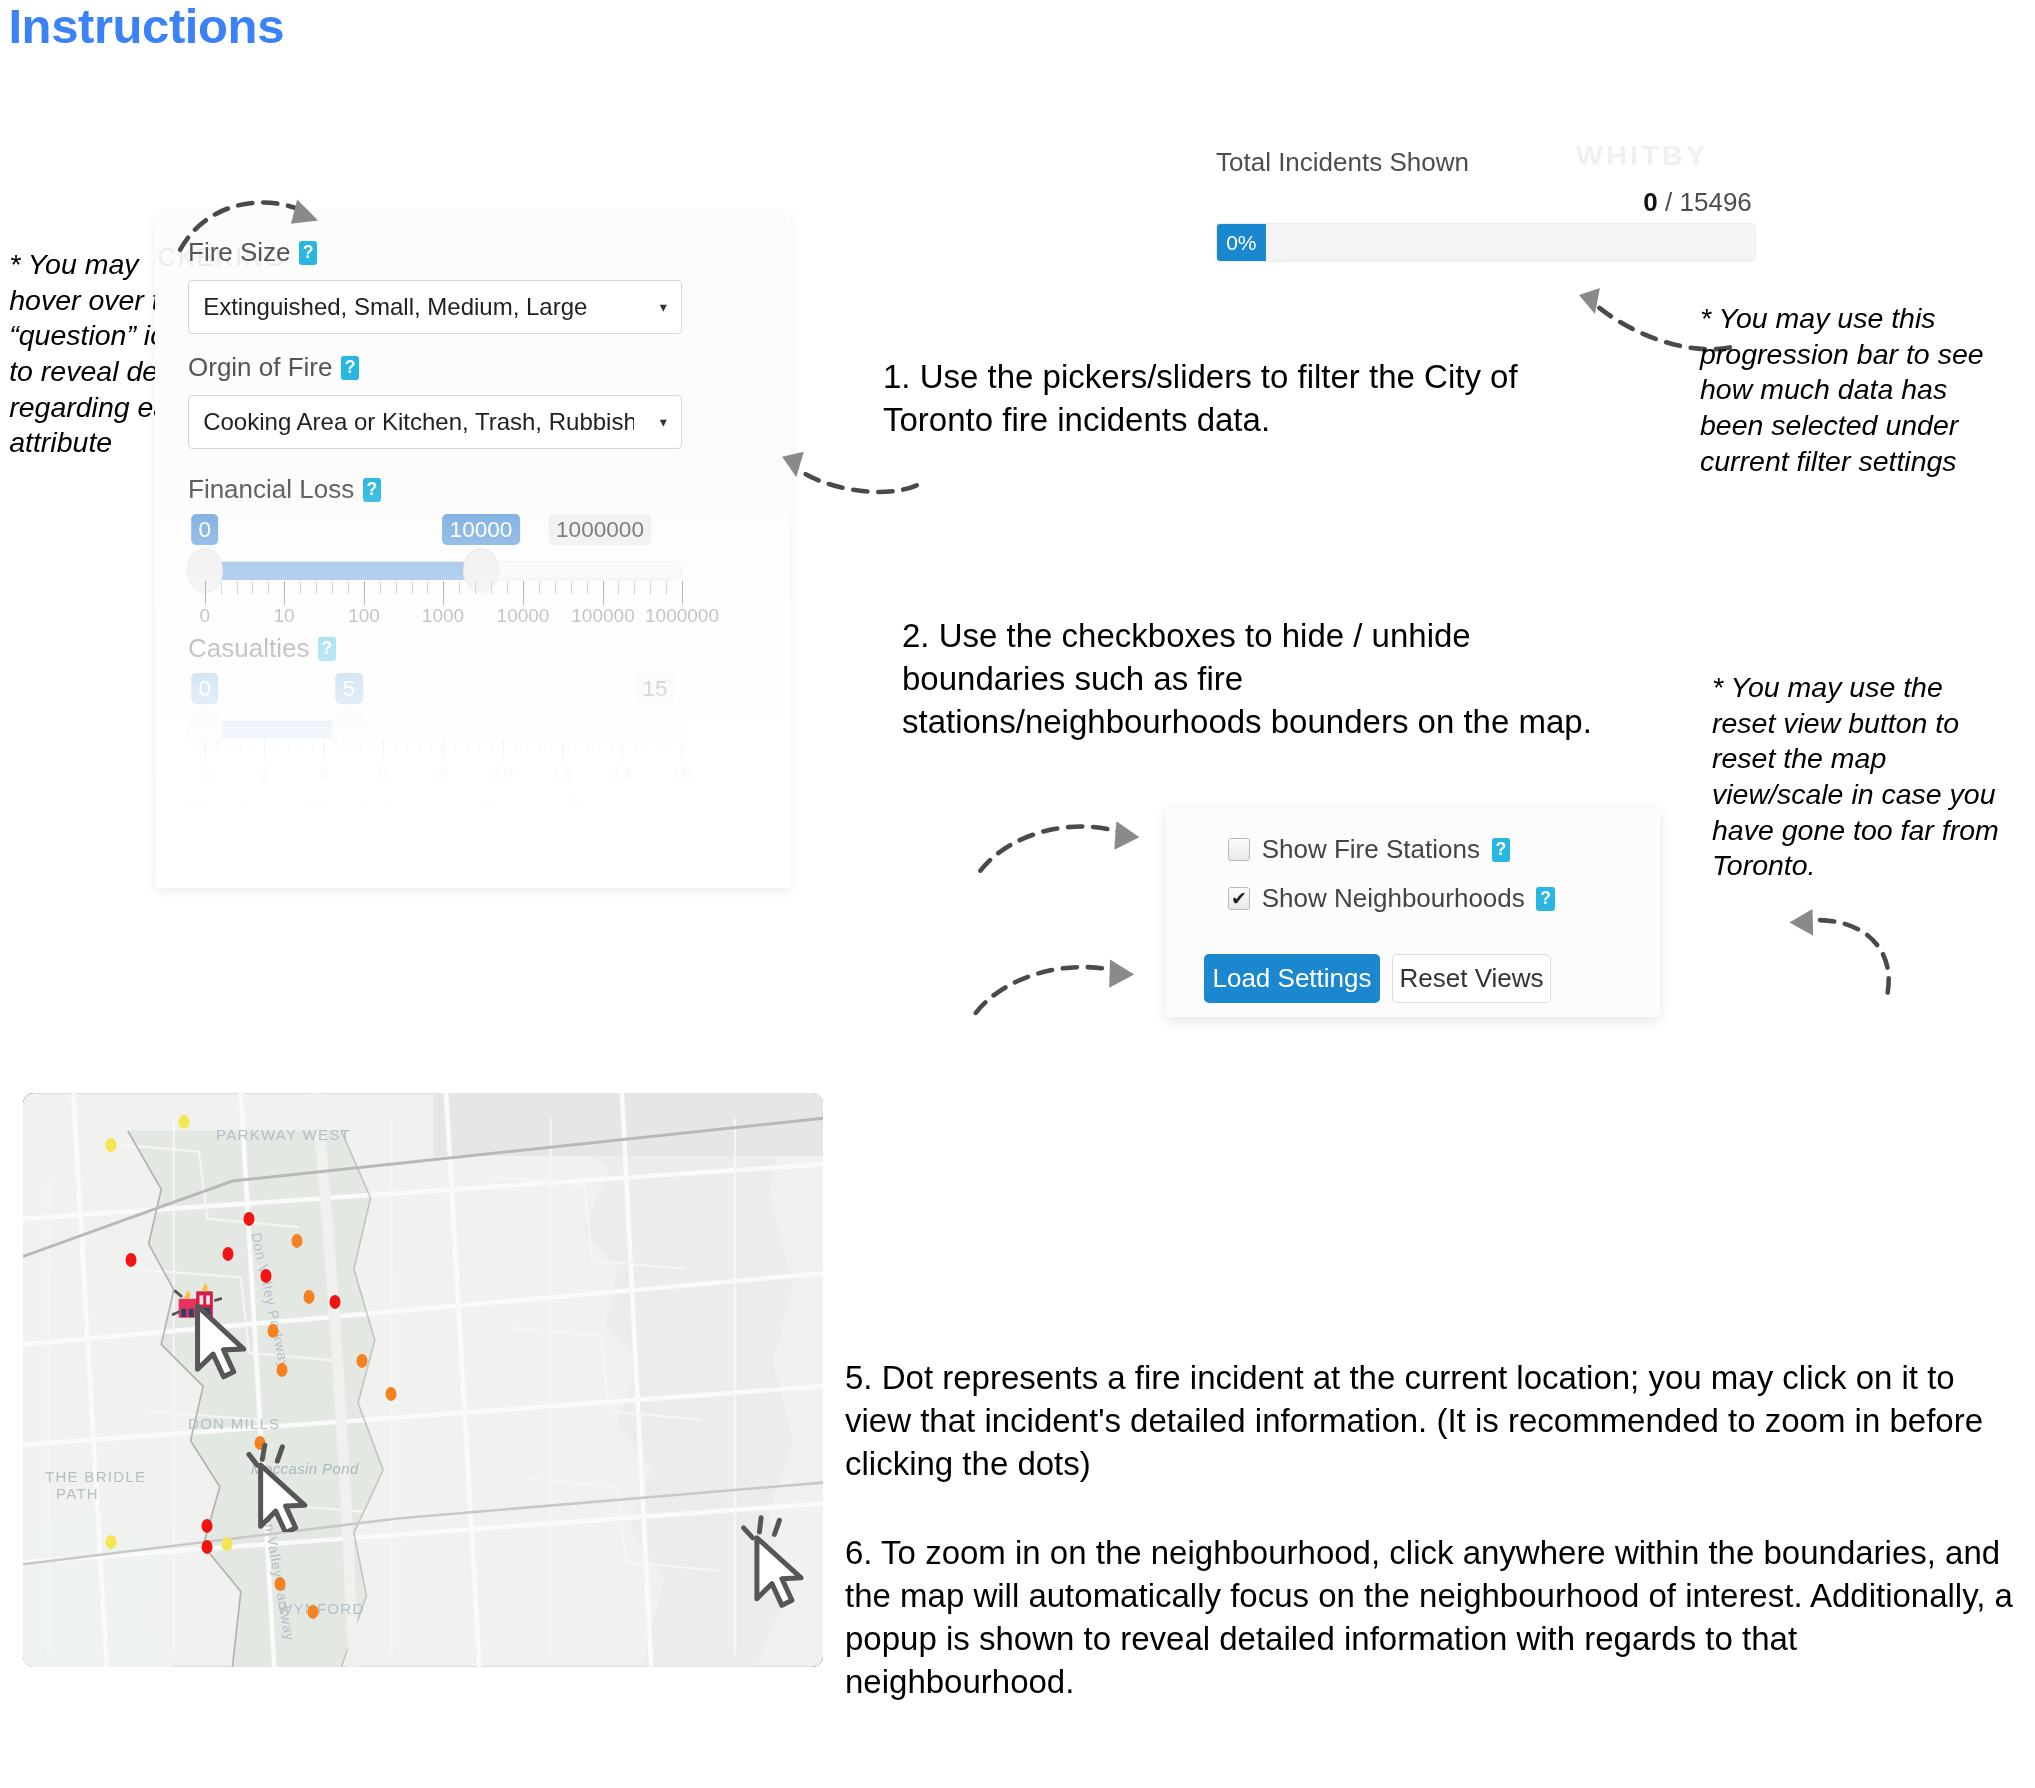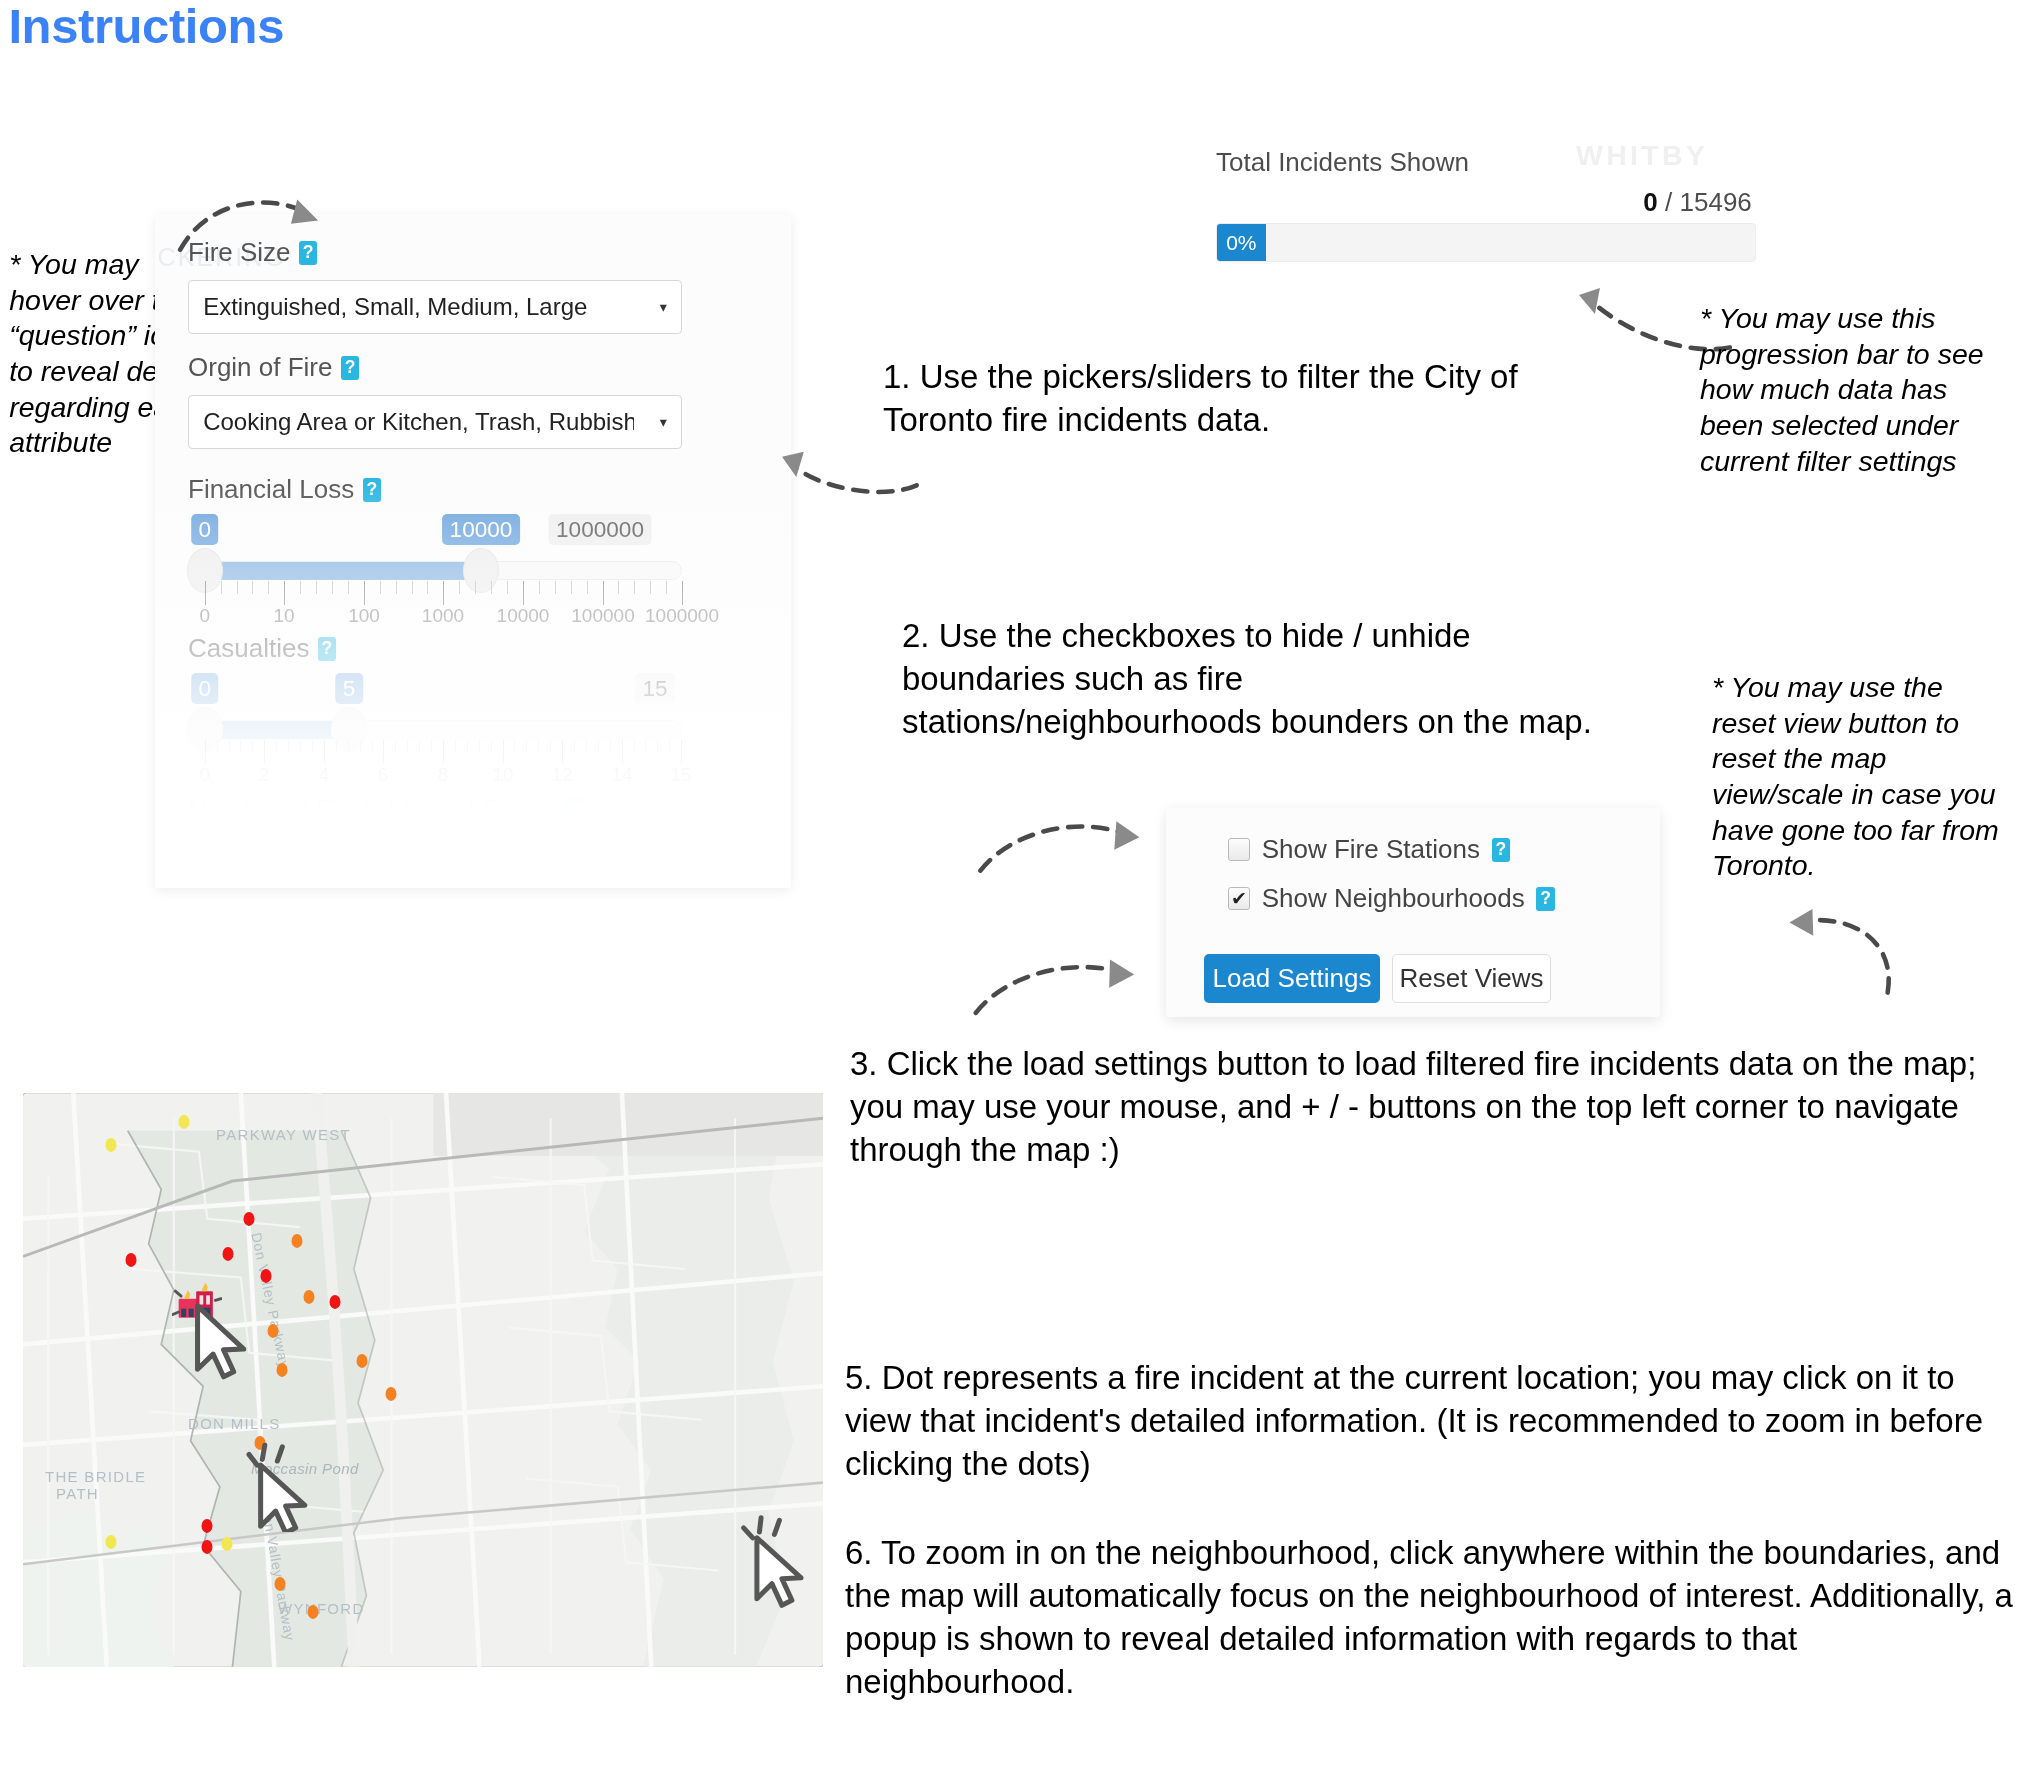--- a/index.html
+++ b/index.html
@@ -176,21 +176,21 @@
     font-size: 26px; white-space: nowrap;
   }
   #btn-load { left: 38px; width: 176px; background: #1a87ce; color: #fff; }
   #btn-reset { left: 226px; width: 159px; background: #fff; color: #333; border: 1.3px solid #dedede; }
 
   
   #map-thumb {
     position: absolute; left: 23px; top: 1093px;
     width: 800px; height: 574px;
     background: #000000; overflow: hidden;
-    border-radius: 3px;
+    border-radius: 11px;
   }
   .mlabel {
     position: absolute; color: #b3bfc6; font-size: 15px;
     letter-spacing: 1.3px; white-space: nowrap;
   }
   .mlabel.italic { font-style: italic; letter-spacing: 0.4px; }
   .mdot {
     position: absolute; width: 11px; height: 14.2px;
     border-radius: 50%; transform: translate(-50%,-50%);
   }
@@ -442,24 +442,20 @@
   <div class="instr" style="left:883px; top:356px; width:653px;">
     <span>1.</span>
     <span>Use the pickers/sliders to filter the City of Toronto fire incidents data.</span>
   </div>
 
   <div class="instr" style="left:902px; top:615px; width:703px;">
     <span>2.</span>
     <span>Use the checkboxes to hide / unhide boundaries such as fire stations/neighbourhoods bounders on the map.</span>
   </div>
 
-  <div class="instr" style="left:850px; top:1043px; width:1172px;">
-    <span>3.</span>
-    <span>Click the load settings button to load filtered fire incidents data on the map; you may use your mouse, and + / - buttons on the top left corner to navigate through the map :)</span>
-  </div>
 
 
   <div class="instr" style="left:845px; top:1357px; width:1172px;">
     <span>5.</span>
     <span>Dot represents a fire incident at the current location; you may click on it to view that incident's detailed information. (It is recommended to zoom in before clicking the dots)</span>
   </div>
 
   <div class="instr" style="left:845px; top:1532px; width:1168px;">
     <span>6.</span>
     <span>To zoom in on the neighbourhood, click anywhere within the boundaries, and the map will automatically focus on the neighbourhood of interest. Additionally, a popup is shown to reveal detailed information with regards to that neighbourhood.</span>

